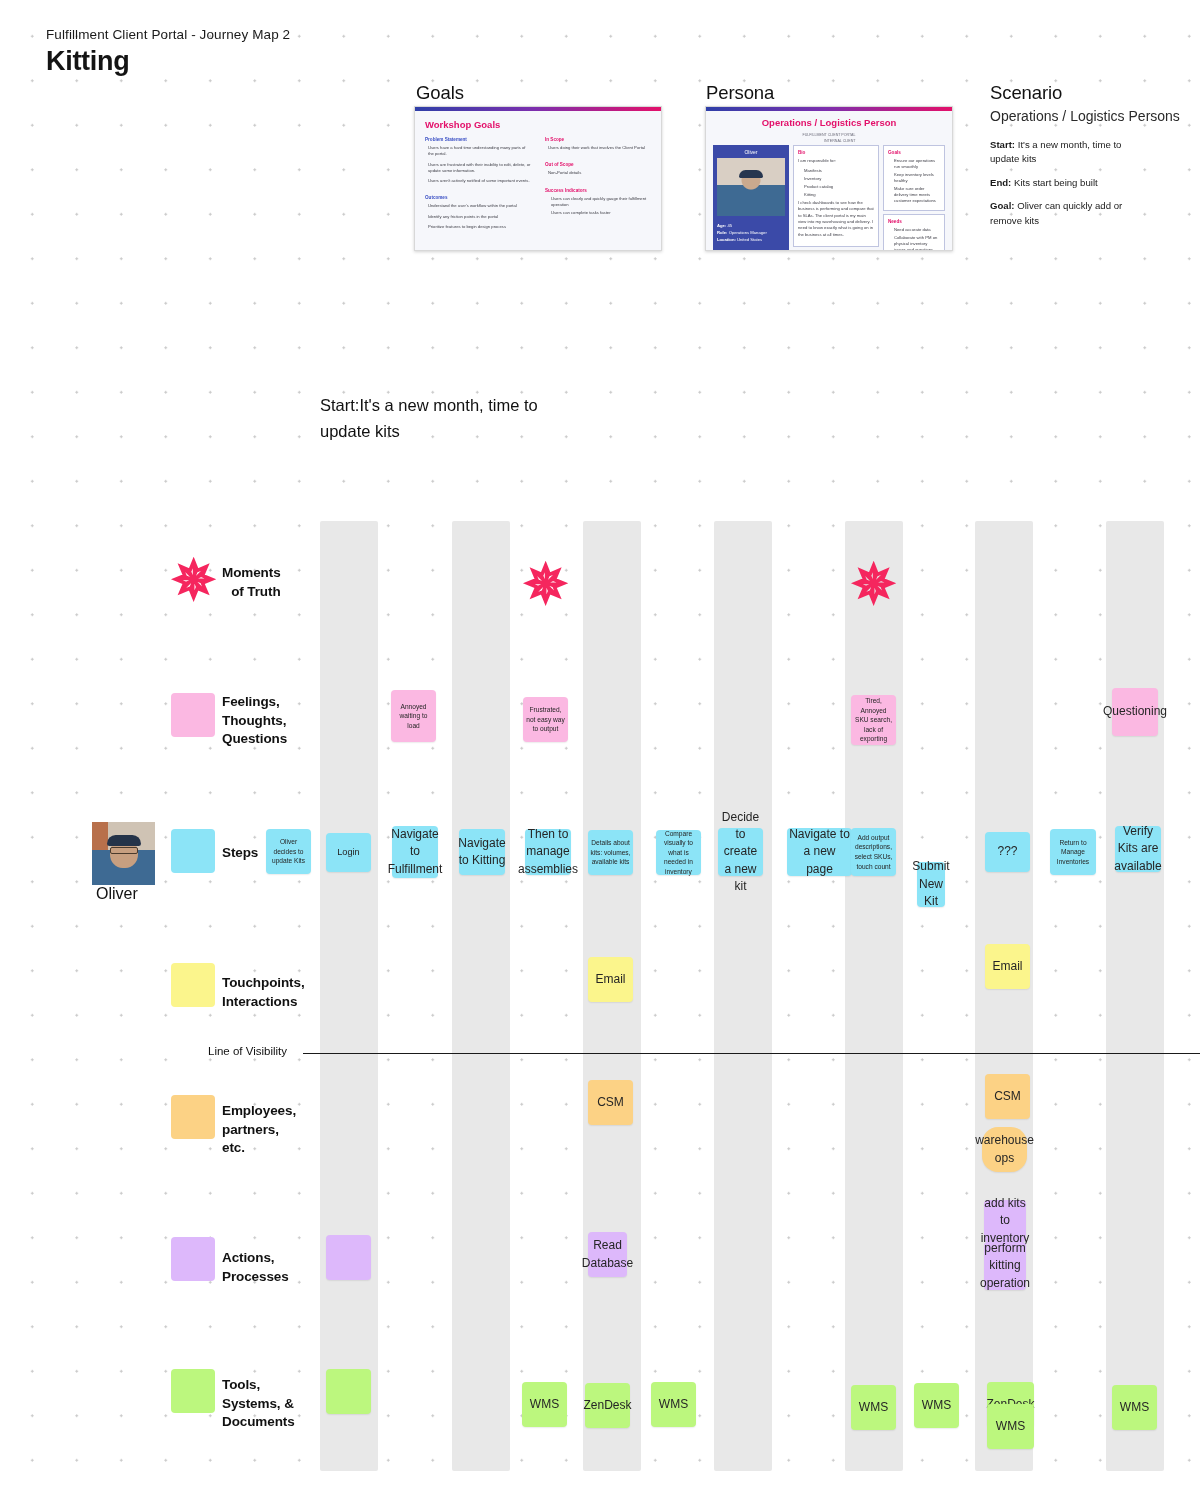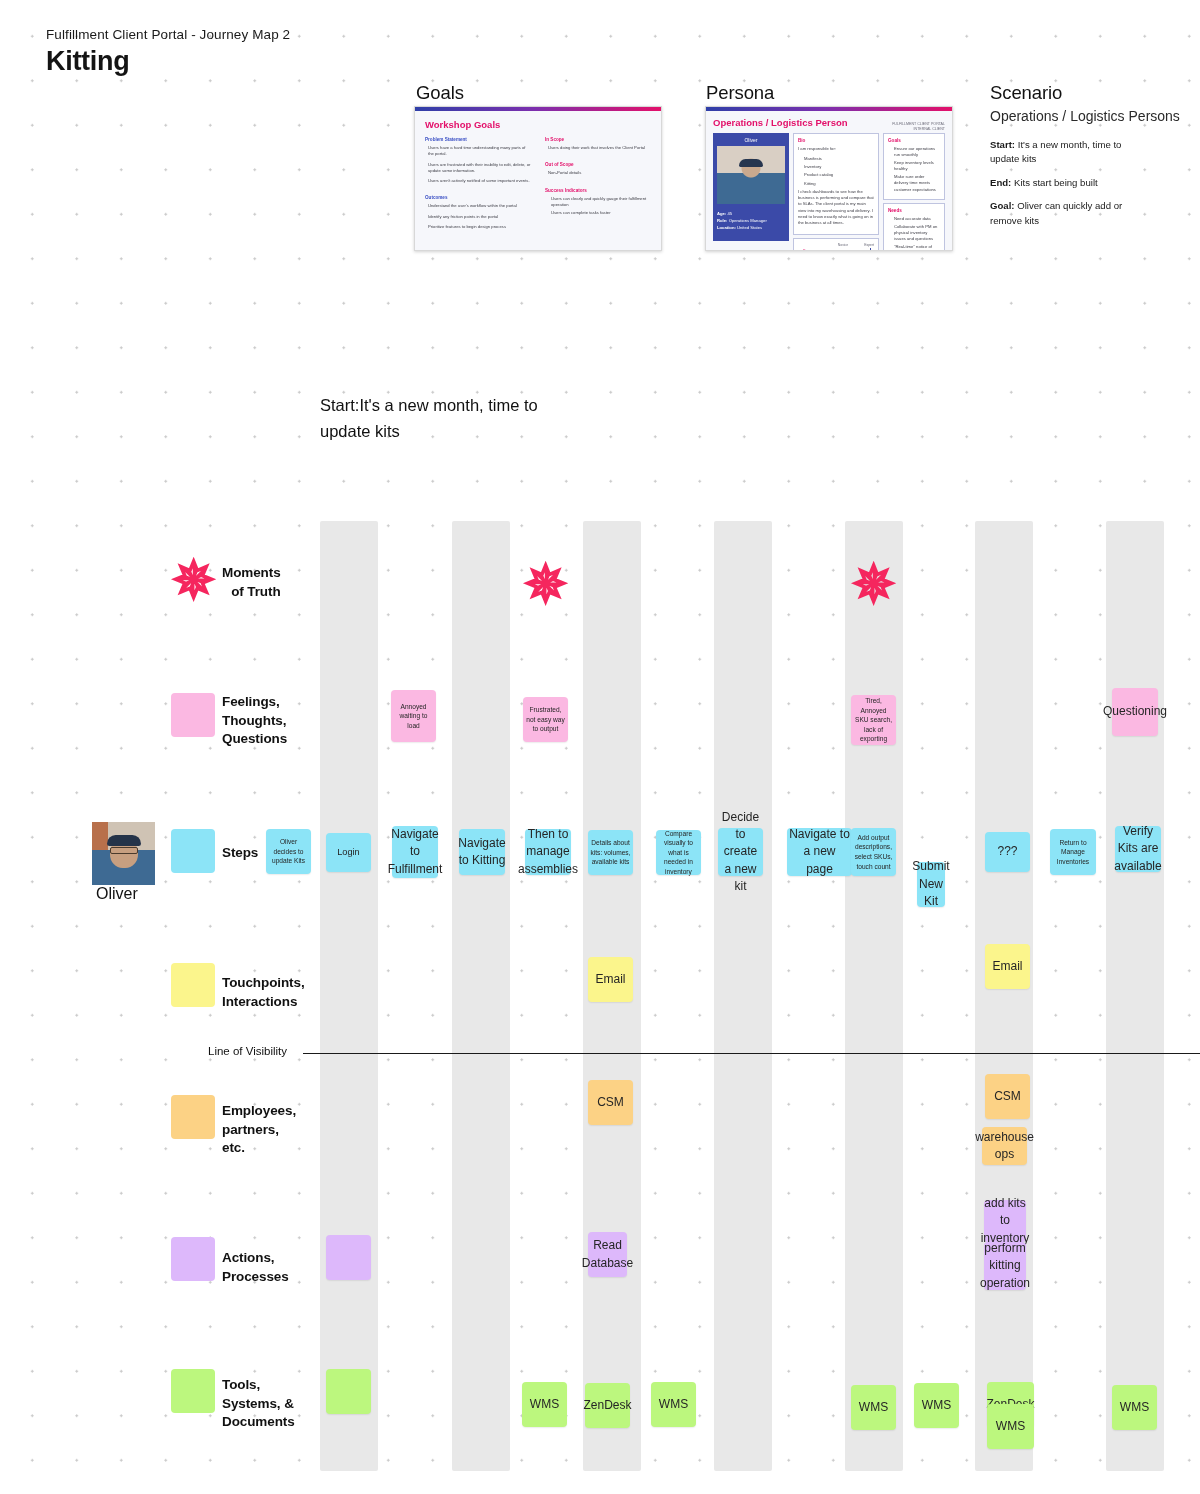--- a/index.html
+++ b/index.html
@@ -156,21 +156,21 @@
         <div class="mini-li">Users can complete tasks faster</div>
       </div>
     </div>
   </div>
 </div>
 
 <div class="abs sec-title" style="left:706px;top:82px;">Persona</div>
 <div class="abs minicard" id="persona-card" style="left:705px;top:106px;width:246px;height:143px;">
   <div class="topbar"></div>
   <div class="mini-body" style="padding:6px 7px 7px 7px;">
-    <div style="display:flex;justify-content:space-between;align-items:flex-end;">
+    <div style="display:flex;justify-content:space-between;align-items:center;flex-direction:column;">
       <div class="mini-h" style="margin-bottom:5px;">Operations / Logistics Person</div>
       <div class="p-badge">
         <div>FULFILLMENT CLIENT PORTAL</div>
         <div>INTERNAL CLIENT</div>
       </div>
     </div>
     <div class="p-grid">
       <div class="p-left">
         <div class="p-name">Oliver</div>
         <div class="p-photo">
@@ -316,21 +316,21 @@
     <div class="note n-blue med" style="left: 787px; top: 828px; width: 65px; height: 48px;">Navigate to a new page</div>
     <div class="note n-blue" style="left: 851px; top: 828px; width: 45px; height: 48px;">Add output descriptions, select SKUs, touch count</div>
     <div class="note n-blue med" style="left: 917px; top: 829px; width: 28px; height: 45px; margin-top: 33px;">Submit New Kit</div>
     <div class="note n-blue med" style="left: 985px; top: 832px; width: 45px; height: 40px;">???</div>
     <div class="note n-blue" style="left: 1050px; top: 829px; width: 46px; height: 46px;">Return to Manage Inventories</div>
     <div class="note n-blue med" style="left: 1115px; top: 826px; width: 46px; height: 46px;">Verify Kits are available</div>
     <div class="note n-yellow med" style="left: 588px; top: 957px; width: 45px; height: 45px;">Email</div>
     <div class="note n-yellow med" style="left: 985px; top: 944px; width: 45px; height: 45px;">Email</div>
     <div class="note n-orange med" style="left: 588px; top: 1080px; width: 45px; height: 45px;">CSM</div>
     <div class="note n-orange med" style="left: 985px; top: 1074px; width: 45px; height: 45px;">CSM</div>
-    <div class="note n-orange med" style="left: 982px; top: 1127px; width: 45px; height: 38px;">warehouse ops</div>
+    <div class="note n-orange med" style="left: 982px; top: 1127px; width: 45px; height: 45px; border-radius: 16px;">warehouse ops</div>
     <div class="note n-purple" style="left: 326px; top: 1235px; width: 45px; height: 45px;"></div>
     <div class="note n-purple med" style="left: 588px; top: 1232px; width: 39px; height: 45px;">Read Database</div>
     <div class="note n-purple med" style="left: 984px; top: 1200px; width: 42px; height: 42px;">add kits to inventory</div>
     <div class="note n-purple med" style="left: 984px; top: 1242px; width: 42px; height: 48px;">perform kitting operation</div>
     <div class="note n-green" style="left: 326px; top: 1369px; width: 45px; height: 45px;"></div>
     <div class="note n-green med" style="left: 522px; top: 1382px; width: 45px; height: 45px;">WMS</div>
     <div class="note n-green med" style="left: 585px; top: 1383px; width: 45px; height: 45px;">ZenDesk</div>
     <div class="note n-green med" style="left: 651px; top: 1382px; width: 45px; height: 45px;">WMS</div>
     <div class="note n-green med" style="left: 851px; top: 1385px; width: 45px; height: 45px;">WMS</div>
     <div class="note n-green med" style="left: 914px; top: 1383px; width: 45px; height: 45px;">WMS</div>

